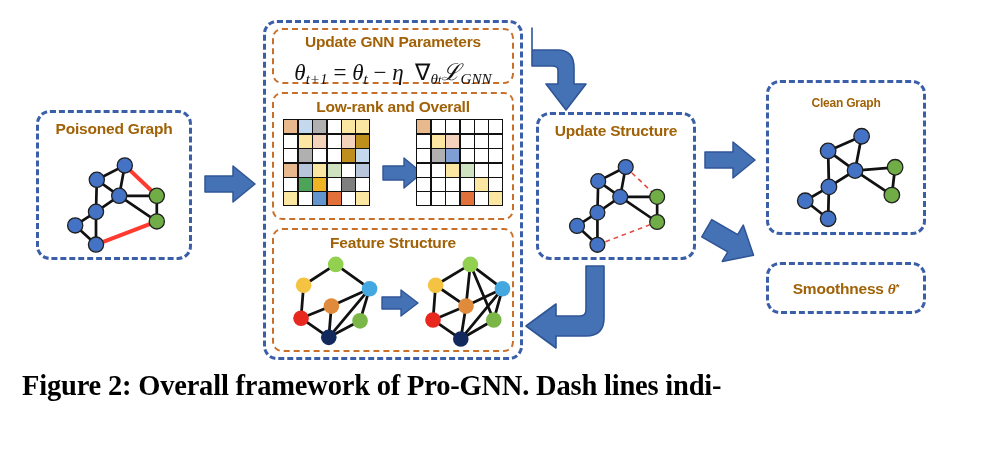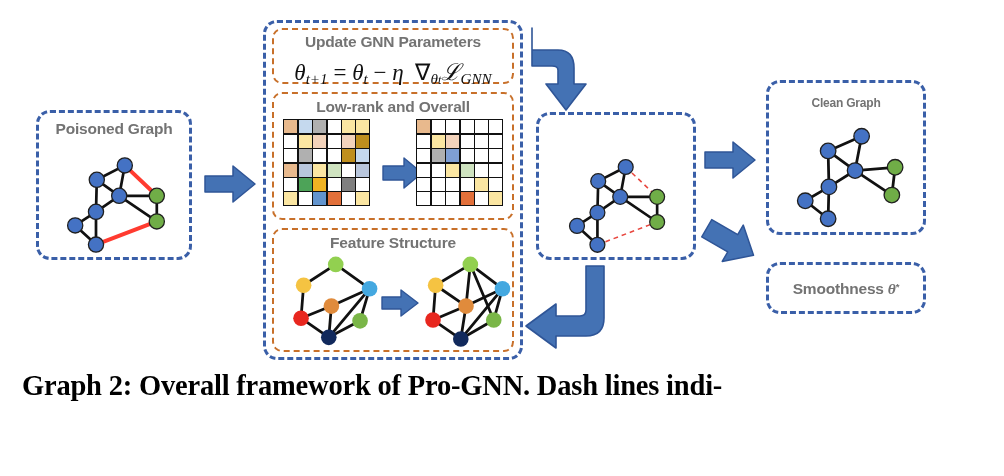--- a/index.html
+++ b/index.html
@@ -1,21 +1,21 @@
 <!DOCTYPE html>
 <html><head>
 <meta charset="utf-8">
 <style>
   html,body{margin:0;padding:0;background:#ffffff;}
   body{width:1004px;height:476px;font-family:"Liberation Sans",sans-serif;position:relative;overflow:hidden;}
   #stage{position:absolute;left:0;top:0;width:1004px;height:476px;}
   .box{position:absolute;box-sizing:border-box;}
   .dashblue{border:3px dashed #3a5fa8;border-radius:14px;}
   .dashorange{border:2px dashed #c8702a;border-radius:10px;}
-  .lbl{position:absolute;width:100%;text-align:center;font-weight:bold;color:#737373;
+  .lbl{position:absolute;width:100%;text-align:center;font-weight:bold;color:#a16207;
        font-family:"Liberation Sans",sans-serif;letter-spacing:-0.2px;}
   svg{display:block;overflow:visible;}
   .caption{position:absolute;left:22px;top:368px;width:960px;
            font-family:"Liberation Serif",serif;font-weight:bold;font-size:28.5px;
            line-height:1.27;color:#000;letter-spacing:-0.2px;}
   .eq{position:absolute;width:100%;text-align:center;font-family:"Liberation Serif",serif;
       font-size:23px;color:#111;}
   .eq i{font-style:italic;}
   .sub{font-size:0.66em;vertical-align:-0.28em;font-style:italic;}
   .sup{font-size:0.62em;vertical-align:0.42em;}
@@ -208,20 +208,21 @@
         <circle cx="76" cy="70" r="9" fill="#7ab648"></circle>
       <circle cx="38" cy="92" r="9" fill="#11295c"></circle>
     </svg>
   </div>
 
   <svg width="80" height="100" style="position:absolute;left:530px;top:22px;">
     <path d="M4,6 L4,28 L30,28 Q46,28 46,46 L46,62 L58,62 L38,88 L18,62 L30,62 L30,48 Q30,44 24,44 L4,44 Z" fill="#4472b4" stroke="#2f5597" stroke-width="1.6" stroke-linejoin="round" transform="translate(-2,0)"></path>
   </svg>
 
   <div class="box dashblue" style="left:536px;top:112px;width:160px;height:148px;">
+    <div class="lbl" style="top:7px;font-size:15.5px;">Update Structure</div>
     <svg width="152" height="110" viewBox="-12 -10 140 140" style="position:absolute;left:6px;top:30px;">
       <g stroke="#111111" stroke-width="3.4" stroke-linecap="round">
         <line x1="64" y1="18" x2="29" y2="36"></line>
         <line x1="64" y1="18" x2="57" y2="56"></line>
         <line x1="29" y1="36" x2="57" y2="56"></line>
         <line x1="29" y1="36" x2="28" y2="76"></line>
         <line x1="57" y1="56" x2="104" y2="56"></line>
         <line x1="57" y1="56" x2="104" y2="88"></line>
         <line x1="28" y1="76" x2="2" y2="93"></line>
         <line x1="28" y1="76" x2="28" y2="117"></line>
@@ -289,16 +290,16 @@
     </svg>
   </div>
 
   <div class="box dashblue" style="left:766px;top:262px;width:160px;height:52px;">
     <div class="lbl" style="top:15px;font-size:15.5px;">
       <span>Smoothness </span><i style="font-family:'Liberation Serif',serif;font-style:italic;font-weight:bold;">θ</i><span class="sup">*</span>
     </div>
   </div>
 
   <div class="caption">
-    <div>Graph 2: Overall framework of Pro-GNN. Dash lines indi-</div>
+    <div>Figure 2: Overall framework of Pro-GNN. Dash lines indi-</div>
   </div>
 
 </div>
 
 </body></html>

